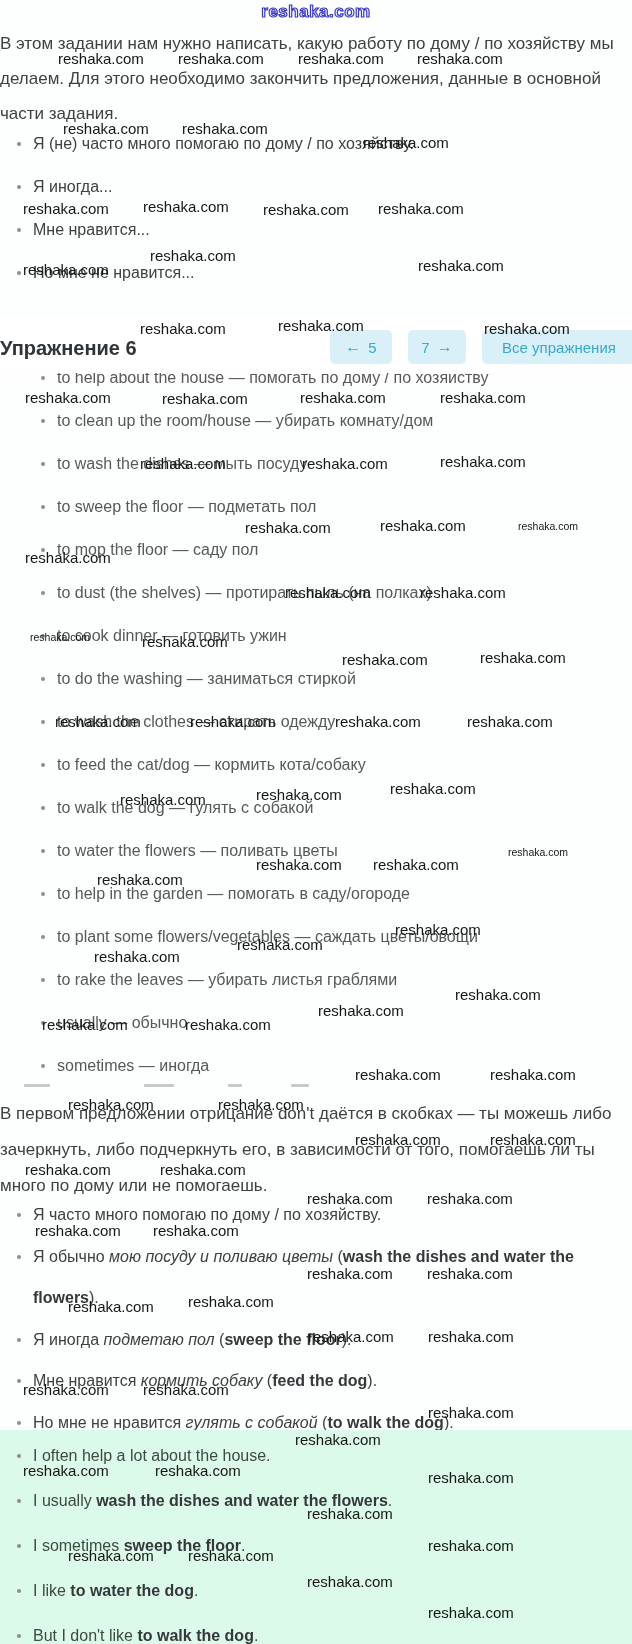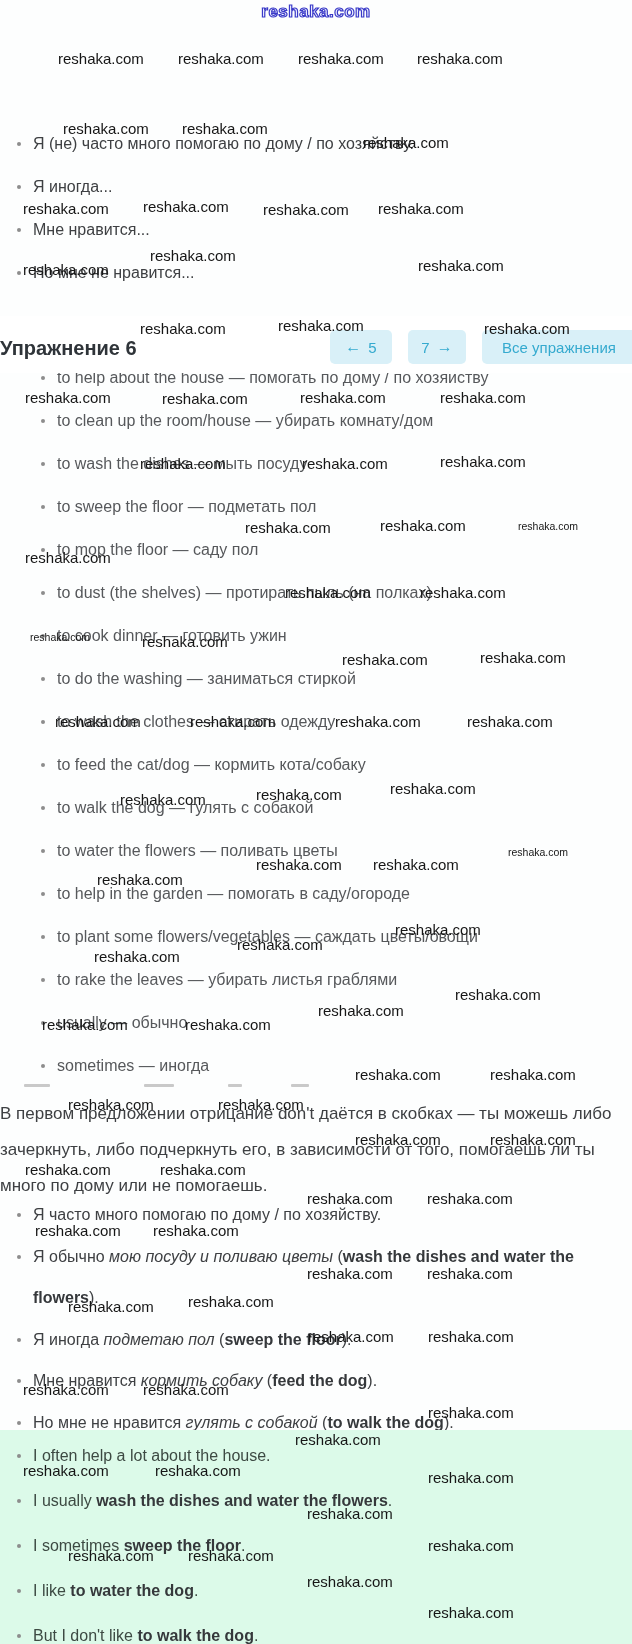--- a/index.html
+++ b/index.html
@@ -61,20 +61,21 @@
   .answers-en li { line-height:45px; }
   .answers-en li::before { top:21px; background:#84a492; }
 </style>
 </head>
 <body>
 
 <div class="page">
 
   <div class="wm-outline">reshaka.com</div>
 
+  <p class="intro">В этом задании нам нужно написать, какую работу по дому / по хозяйству мы делаем. Для этого необходимо закончить предложения, данные в основной части задания.</p>
 
   <ul class="list task-list">
       <li><span><span>Я (не) часто много помогаю по дому / по хозяйству.</span></span></li>
       <li><span><span>Я иногда...</span></span></li>
       <li><span><span>Мне нравится...</span></span></li>
       <li><span><span>Но мне не нравится...</span></span></li>
     </ul>
 
   <div class="ex-header">
     <h2 class="ex-title">Упражнение 6</h2>

